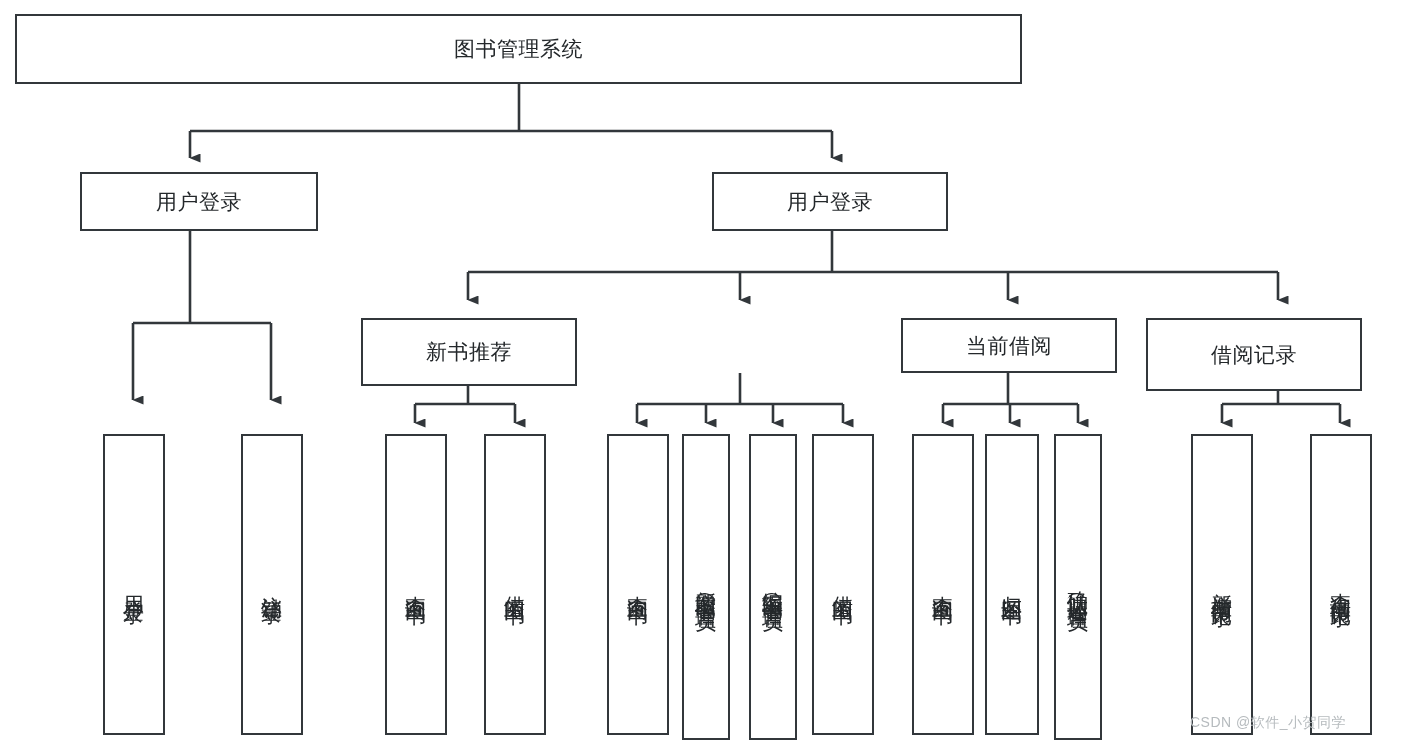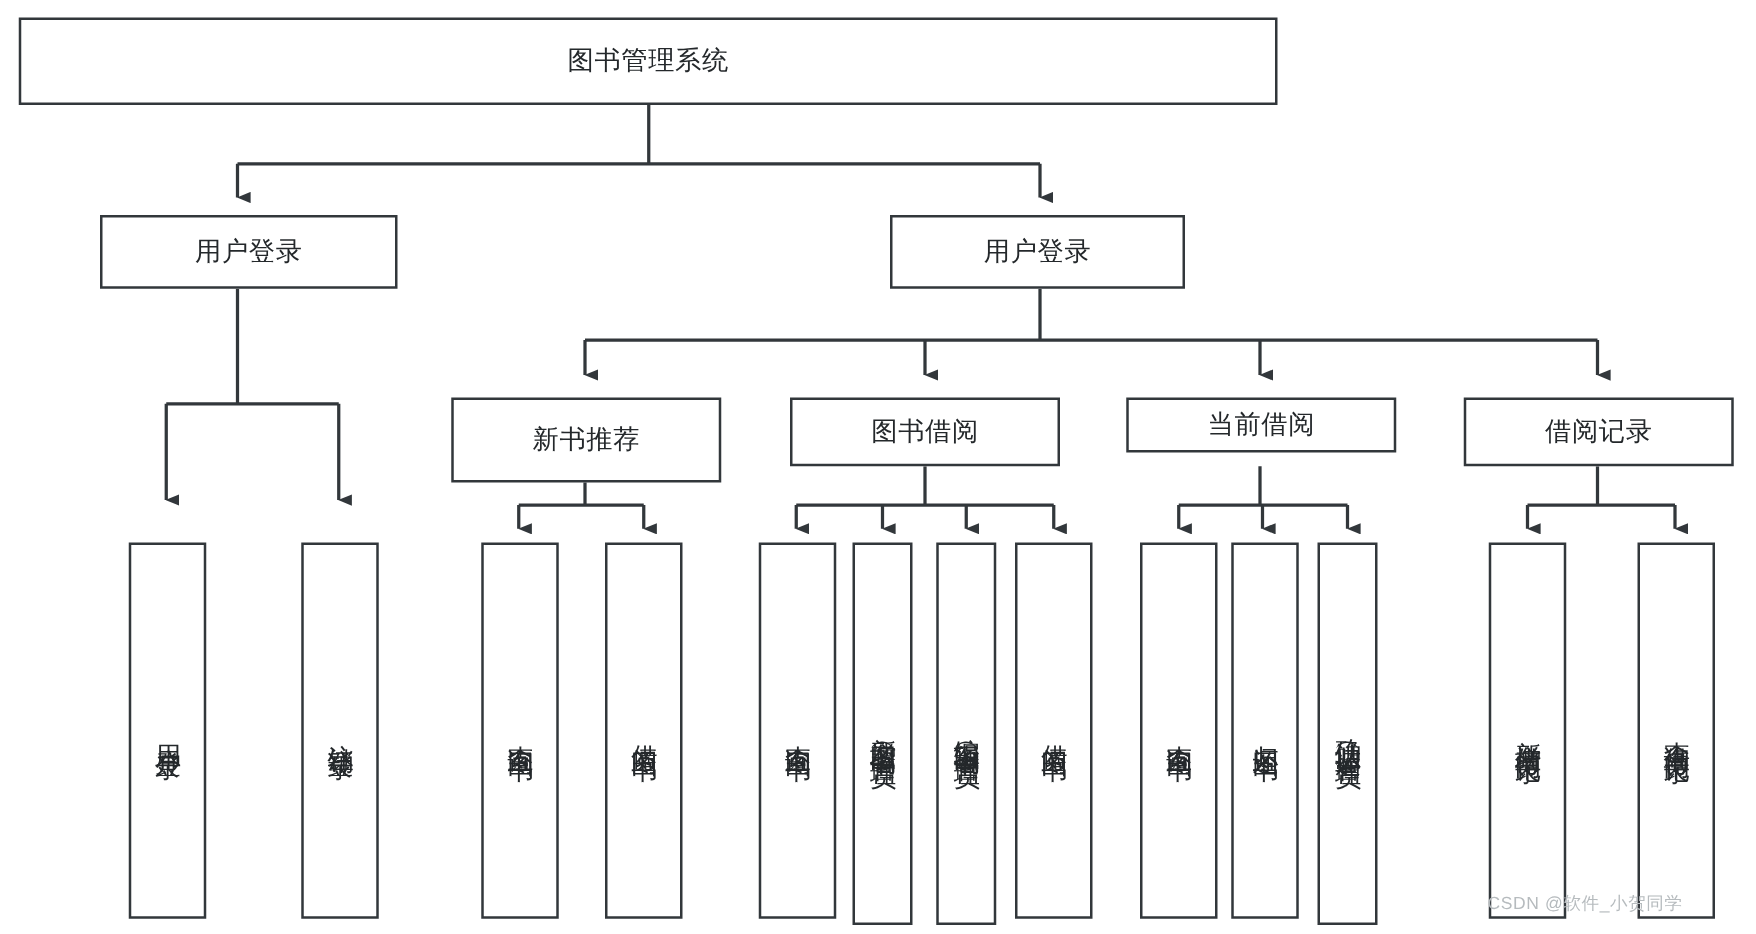--- a/index.html
+++ b/index.html
@@ -125,27 +125,24 @@
   <div class="node" style="left:80px; top:172px; width:238px; height:59px;">
     <span class="label">用户登录</span>
   </div>
   <div class="node" style="left:712px; top:172px; width:236px; height:59px;">
     <span class="label">用户登录</span>
   </div>
 
   <div class="node" style="left:361px; top:318px; width:216px; height:68px;">
     <span class="label">新书推荐</span>
   </div>
-  <div class="node" style="left:632px; top:318px; width:216px; height:55px;">
-    <span class="label">图书借阅</span>
-  </div>
-  <div class="node" style="left:901px; top:318px; width:216px; height:44px;">
+  <div class="node" style="left:901px; top:318px; width:216px; height:55px;">
     <span class="label">当前借阅</span>
   </div>
-  <div class="node" style="left:1171px; top:318px; width:216px; height:55px;">
+  <div class="node" style="left:1146px; top:318px; width:216px; height:73px;">
     <span class="label">借阅记录</span>
   </div>
 
   <div class="node vertical" style="left:103px; top:434px; width:62px; height:301px;">
     <span class="label">用户登录</span>
   </div>
   <div class="node vertical" style="left:241px; top:434px; width:62px; height:301px;">
     <span class="label">注销登录</span>
   </div>
 

